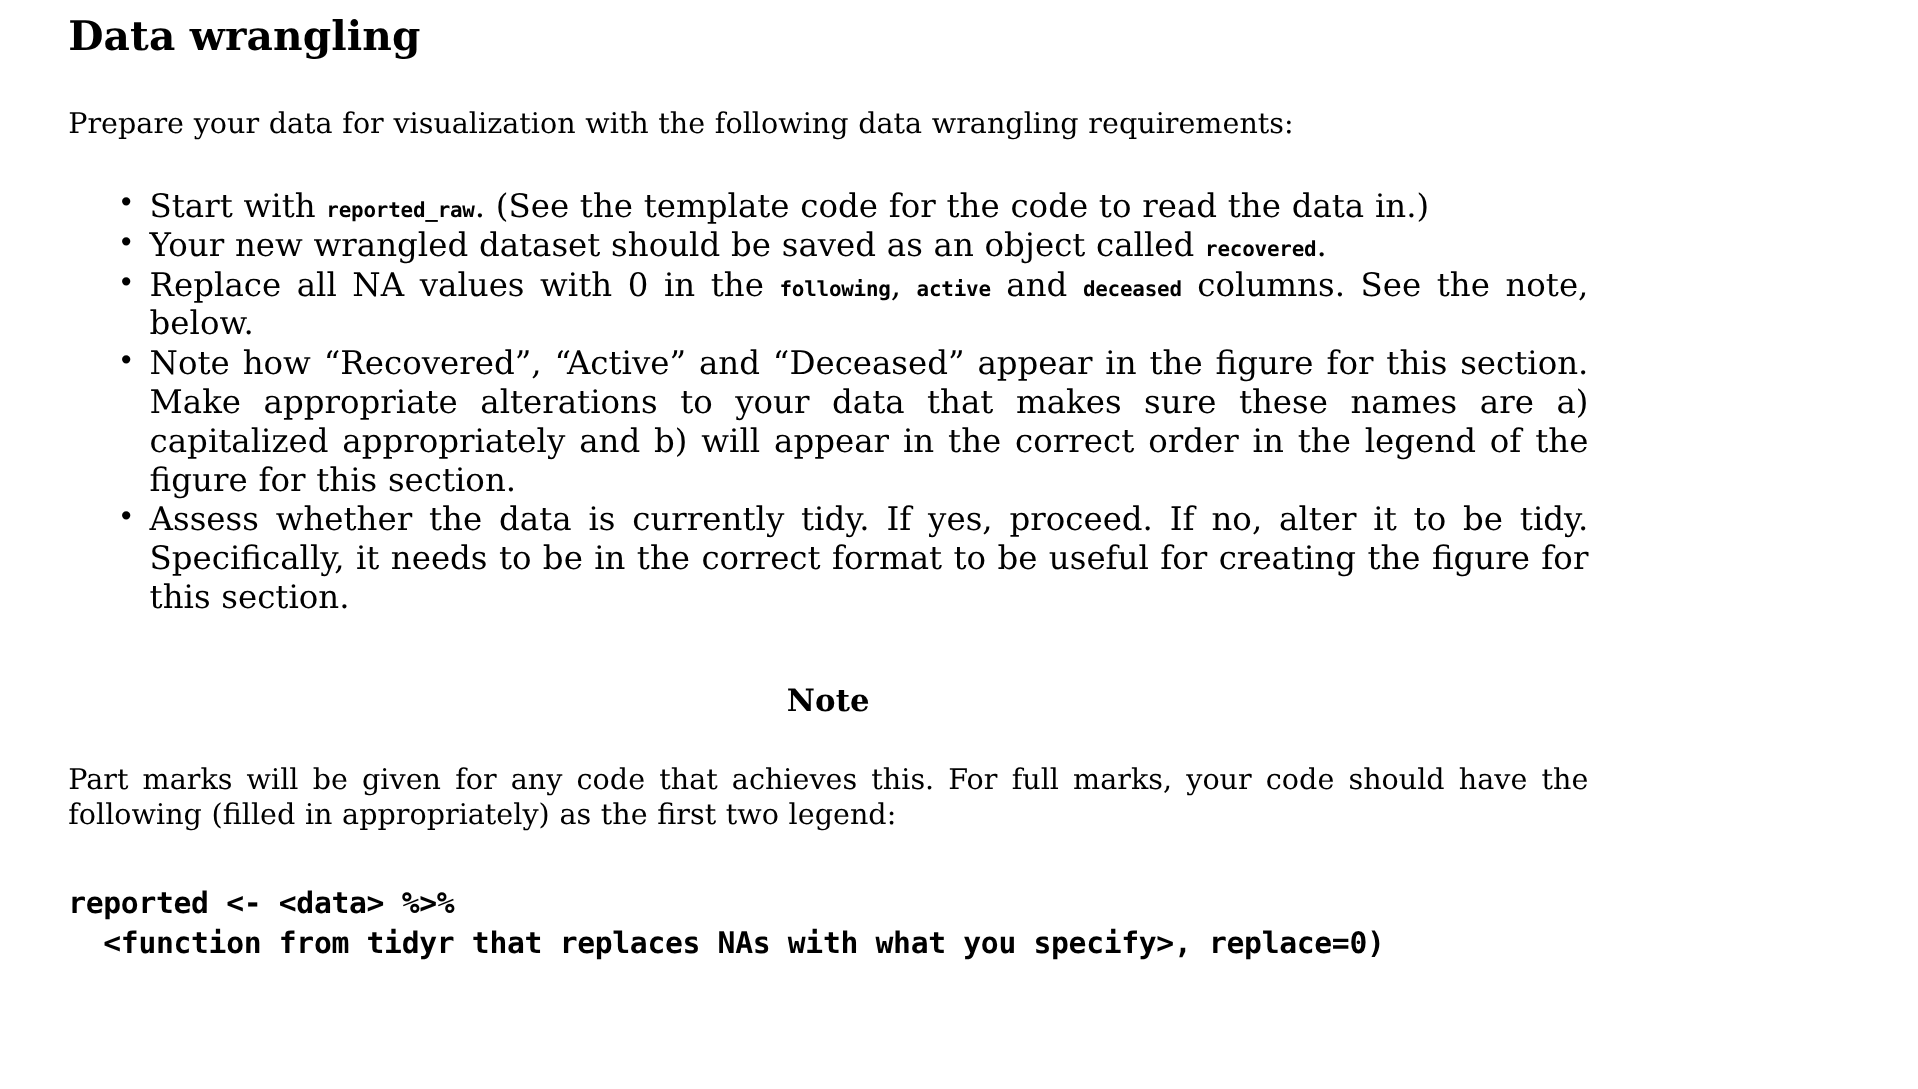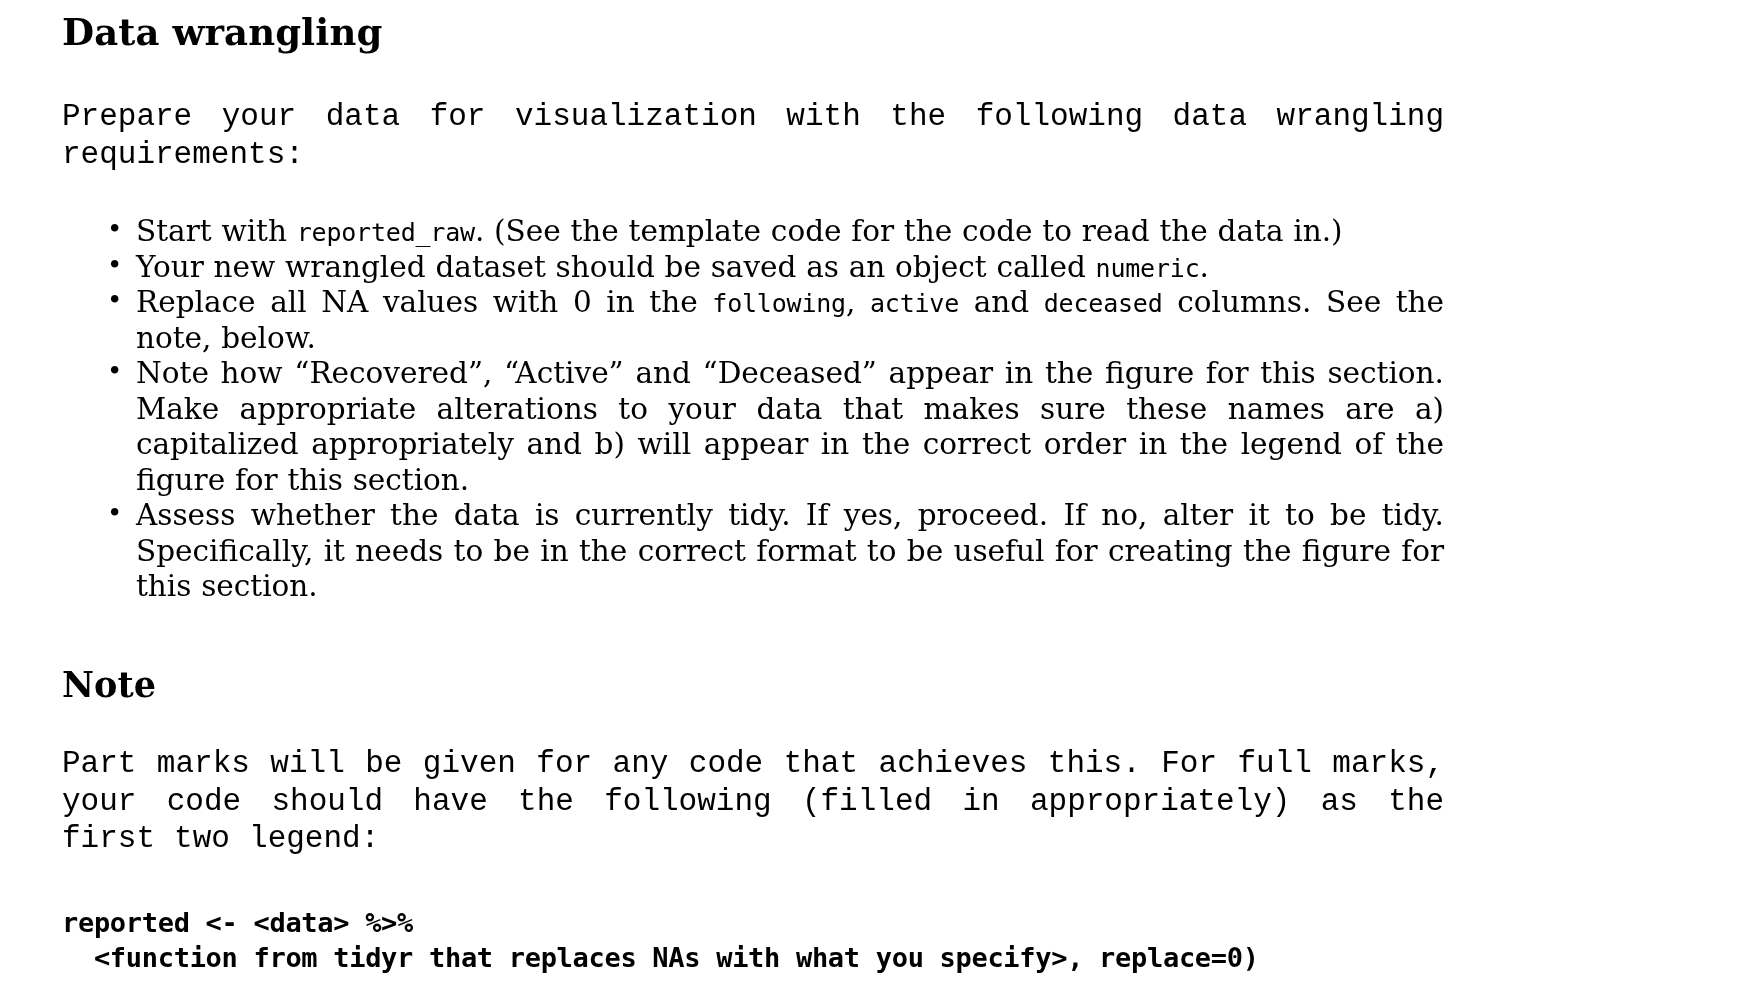--- a/index.html
+++ b/index.html
@@ -28,36 +28,36 @@
   .h-section {
     font-size: 37px;
     font-weight: 700;
     line-height: 1.0;
     letter-spacing: 0.1px;
     margin: 0;
     padding-top: 14px;
   }
 
   .h-sub {
-    font-size: 35px;
+    font-size: 28px;
     font-weight: 700;
     line-height: 1.0;
     letter-spacing: 0.1px;
     margin: 0;
+    text-align: center;
   }
 
   
   .para {
-    font-size: 31px;
+    font-size: 26px;
     line-height: 1.21;
     text-align: justify;
     text-align-last: left;
     margin: 0;
     word-spacing: 0.5px;
-    font-family: Liberation Mono, monospace;
   }
 
   .intro-para {
     margin-top: 47px;
   }
 
   
   ul.bullets {
     list-style: none;
     margin: 0;
@@ -81,23 +81,23 @@
     position: absolute;
     left: 45px;
     top: -1px;
     font-size: 26px;
     line-height: 1.27;
   }
 
   
   .tt {
     font-family: "DejaVu Sans Mono", "Liberation Mono", monospace;
-    font-size: 25px;
+    font-size: 19px;
     letter-spacing: -0.2px;
-    font-weight: 400;
+    font-weight: 700;
   }
 
   
   .note-heading-wrap {
     margin-top: 62px;
   }
 
   .note-para {
     margin-top: 43px;
   }
@@ -120,21 +120,21 @@
 <body>
 
 <div class="page">
 
   <h1 class="h-section">Data wrangling</h1>
 
   <p class="para intro-para">Prepare your data for visualization with the following data wrangling requirements:</p>
 
   <ul class="bullets">
     <li><span class="li-body">Start with <span class="tt">reported_raw</span>. (See the template code for the code to read the data in.)</span></li>
-    <li><span class="li-body">Your new wrangled dataset should be saved as an object called <span class="tt">numeric</span>.</span></li>
+    <li><span class="li-body">Your new wrangled dataset should be saved as an object called <span class="tt">recovered</span>.</span></li>
     <li><span class="li-body">Replace all NA values with 0 in the <span class="tt">following</span>, <span class="tt">active</span> and <span class="tt">deceased</span> columns. See the note, below.</span></li>
     <li><span class="li-body">Note how “Recovered”, “Active” and “Deceased” appear in the figure for this section. Make appropriate alterations to your data that makes sure these names are a) capitalized appropriately and b) will appear in the correct order in the legend of the figure for this section.</span></li>
     <li><span class="li-body">Assess whether the data is currently tidy. If yes, proceed. If no, alter it to be tidy. Specifically, it needs to be in the correct format to be useful for creating the figure for this section.</span></li>
   </ul>
 
   <div class="note-heading-wrap">
     <h2 class="h-sub">Note</h2>
   </div>
 
   <p class="para note-para">Part marks will be given for any code that achieves this. For full marks, your code should have the following (filled in appropriately) as the first two legend:</p>

